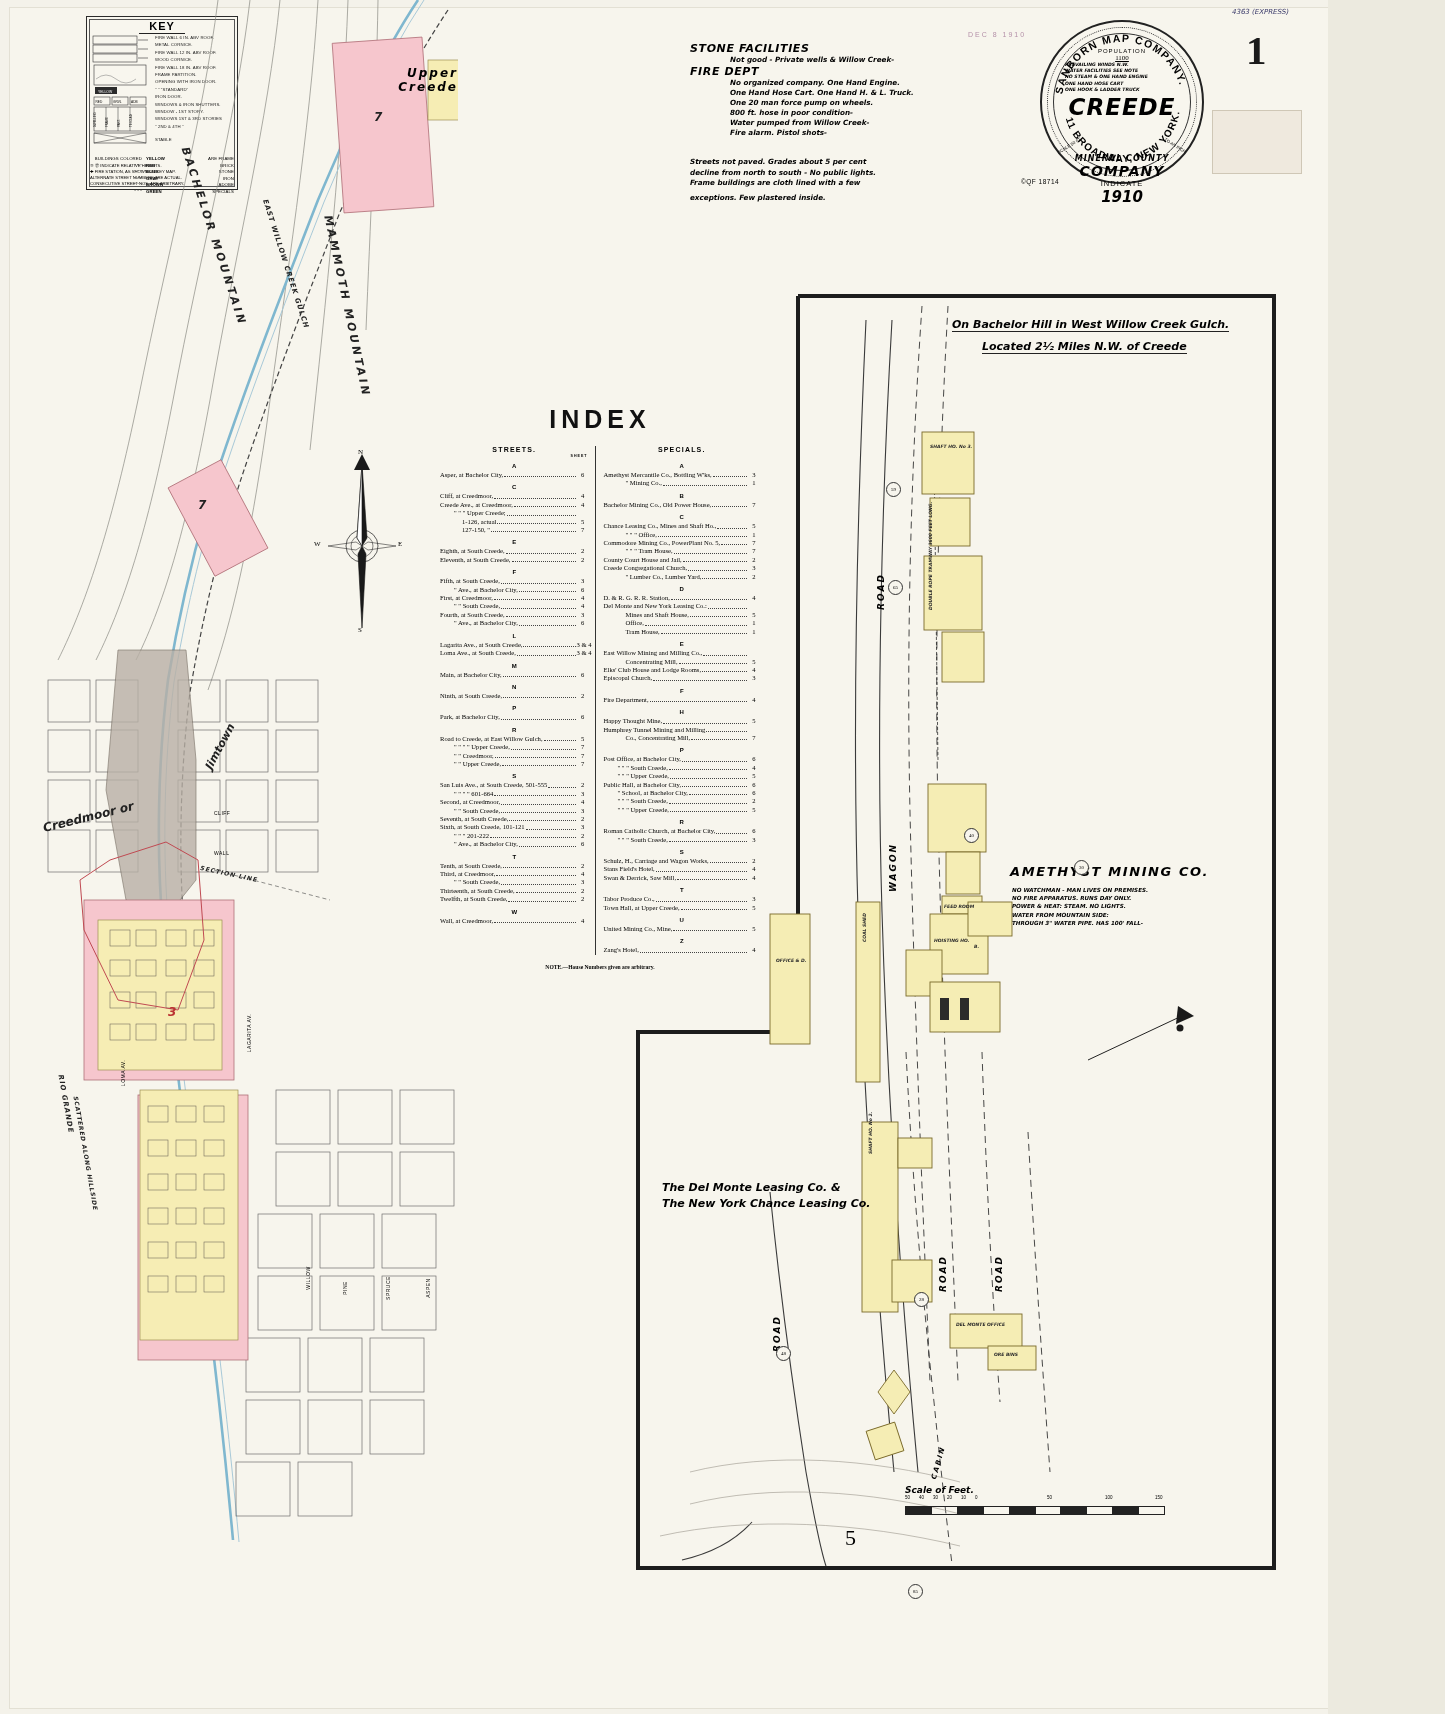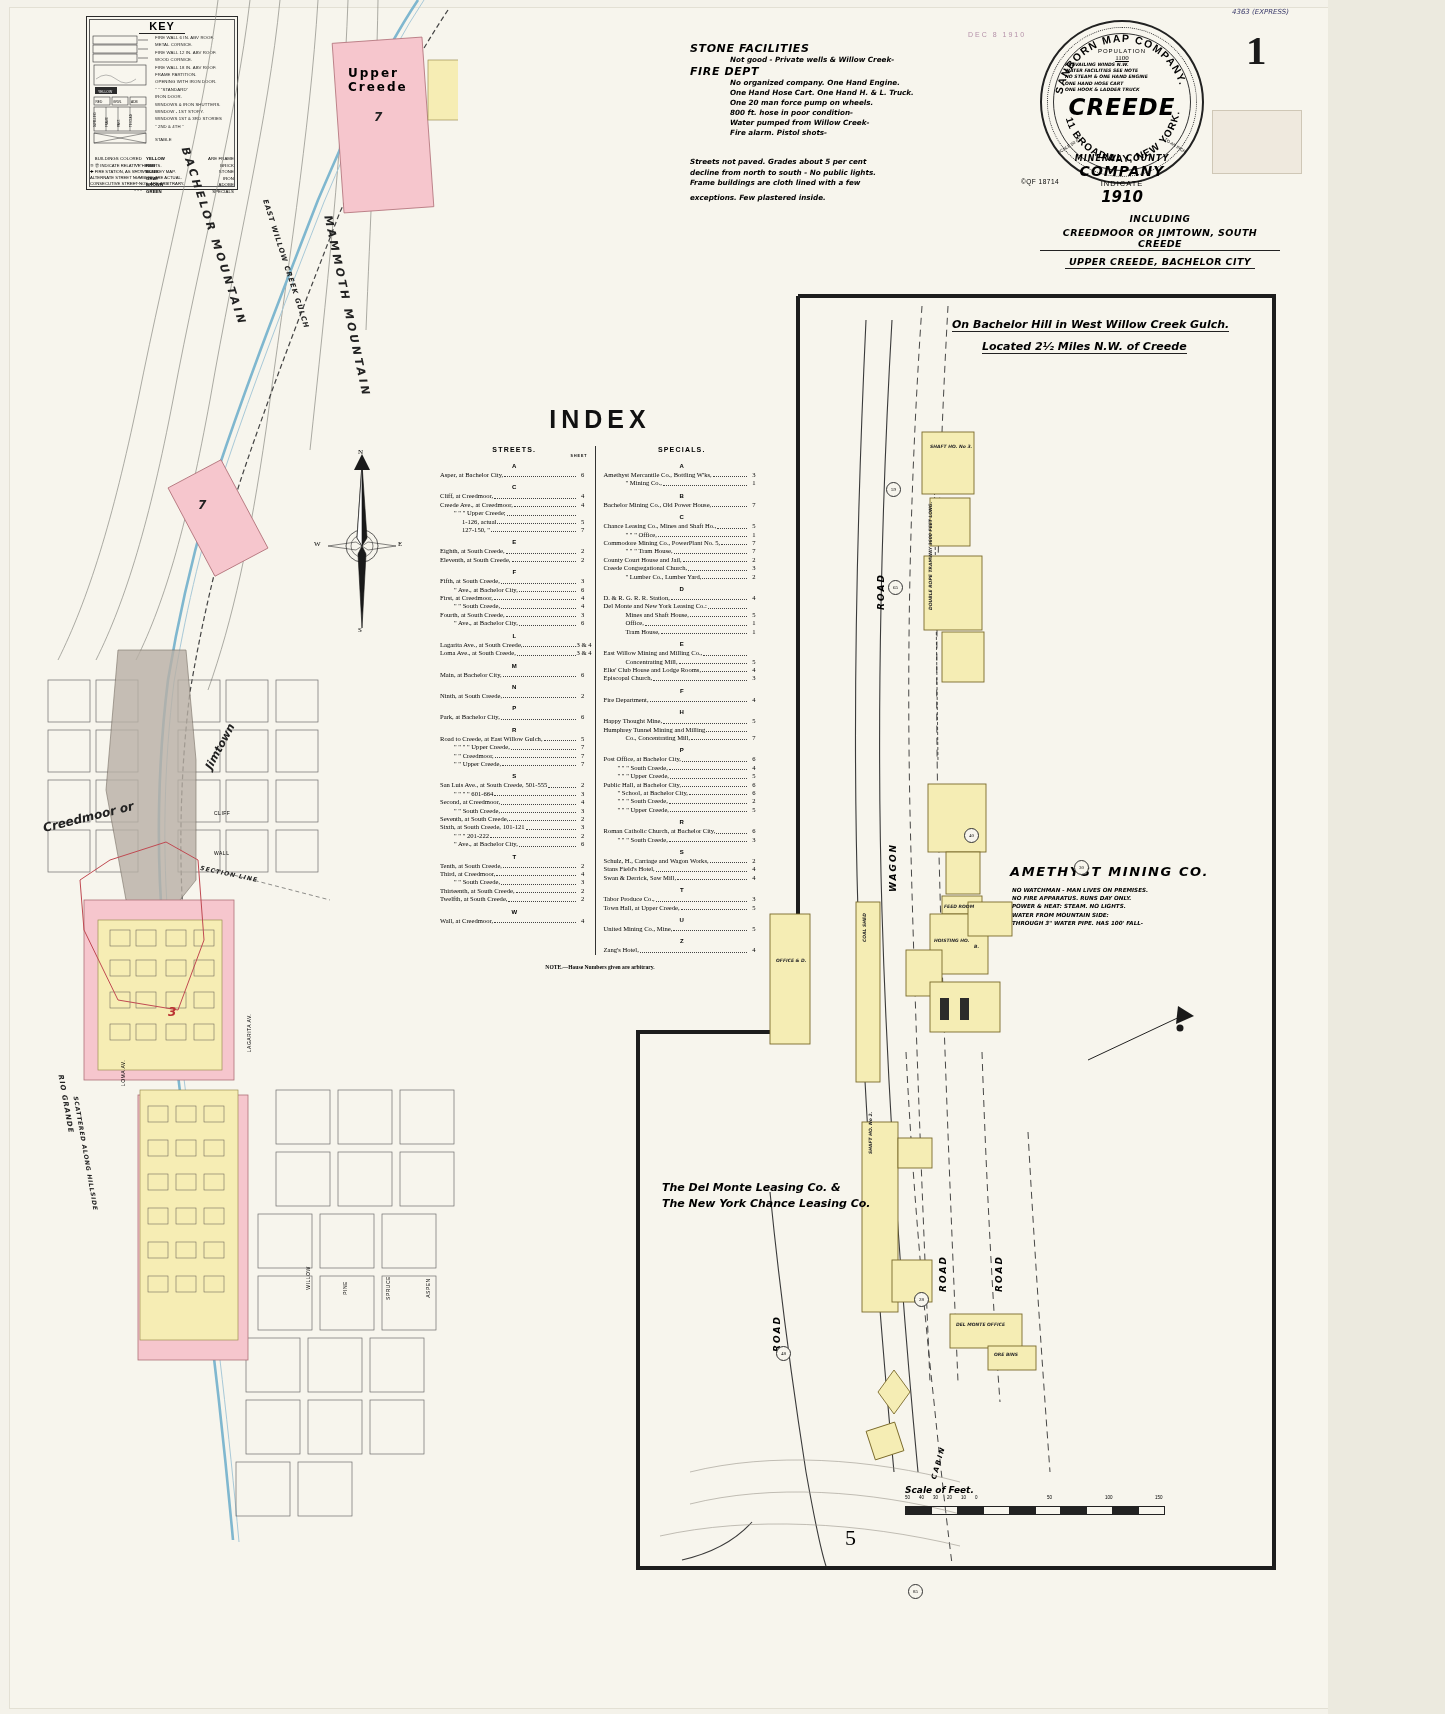--- a/index.html
+++ b/index.html
@@ -137,22 +137,22 @@
   .sc-bar i{flex:1;border-right:1px solid #222;}
   .sc-bar i:last-child{border-right:none;}
   .sc-bar i.fill{background:#222;}
   #pagenum{position:absolute;left:845px;top:1525px;font-family:"Liberation Serif",serif;
            font-size:22px;}
 
   
   #townmap{position:absolute;left:18px;top:0px;width:440px;height:1600px;}
   .mlbl{position:absolute;font-family:"DejaVu Sans",sans-serif;font-style:italic;
         font-weight:600;color:#222;white-space:nowrap;}
-  .uplbl{position:absolute;font-family:"DejaVu Sans",sans-serif;
-         font-weight:600;font-size:12px;letter-spacing:2px;}
+  .uplbl{position:absolute;font-family:"DejaVu Sans",sans-serif;font-style:italic;
+         font-weight:600;font-size:12px;letter-spacing:2px;text-align:right;}
   .stname{position:absolute;font-family:"Liberation Sans",sans-serif;font-size:5px;
           letter-spacing:.5px;}
 </style>
 </head>
 <body>
 
 <div class="sheet">
   <div class="paper"></div>
   <div class="edgeR"></div>
 
@@ -302,25 +302,20 @@
       <div class="seal-city">CREEDE</div>
       <div class="seal-cty">MINERAL COUNTY</div>
       <div class="seal-state">COMPANY</div>
       <div class="seal-month">INDICATE</div>
       <div class="seal-year">1910</div>
     </div>
     <div class="seal-scale">SCALE 50 FT.</div>
     <div class="seal-scale2">TO AN INCH</div>
   </div>
 
-  <div id="including">
-    <div class="ih">INCLUDING</div>
-    <div><span class="il">CREEDMOOR OR JIMTOWN, SOUTH CREEDE</span></div>
-    <div><span class="il">UPPER CREEDE, BACHELOR CITY</span></div>
-  </div>
 
   <div id="townmap">
     <svg width="440" height="1600" viewBox="0 0 440 1600">
 
       <g stroke="#8a8a82" fill="none" stroke-width=".7">
         <path d="M200 0 C 185 120, 150 250, 120 400 C 95 520, 70 600, 40 660"></path>
         <path d="M232 0 C 218 120, 183 250, 155 400 C 132 520, 108 600, 78 660"></path>
         <path d="M262 0 C 250 120, 218 250, 192 400 C 170 520, 148 600, 118 660"></path>
         <path d="M300 0 C 292 130, 268 280, 248 430 C 232 540, 215 620, 190 690"></path>
         <path d="M330 0 C 325 140, 308 300, 292 450"></path>

